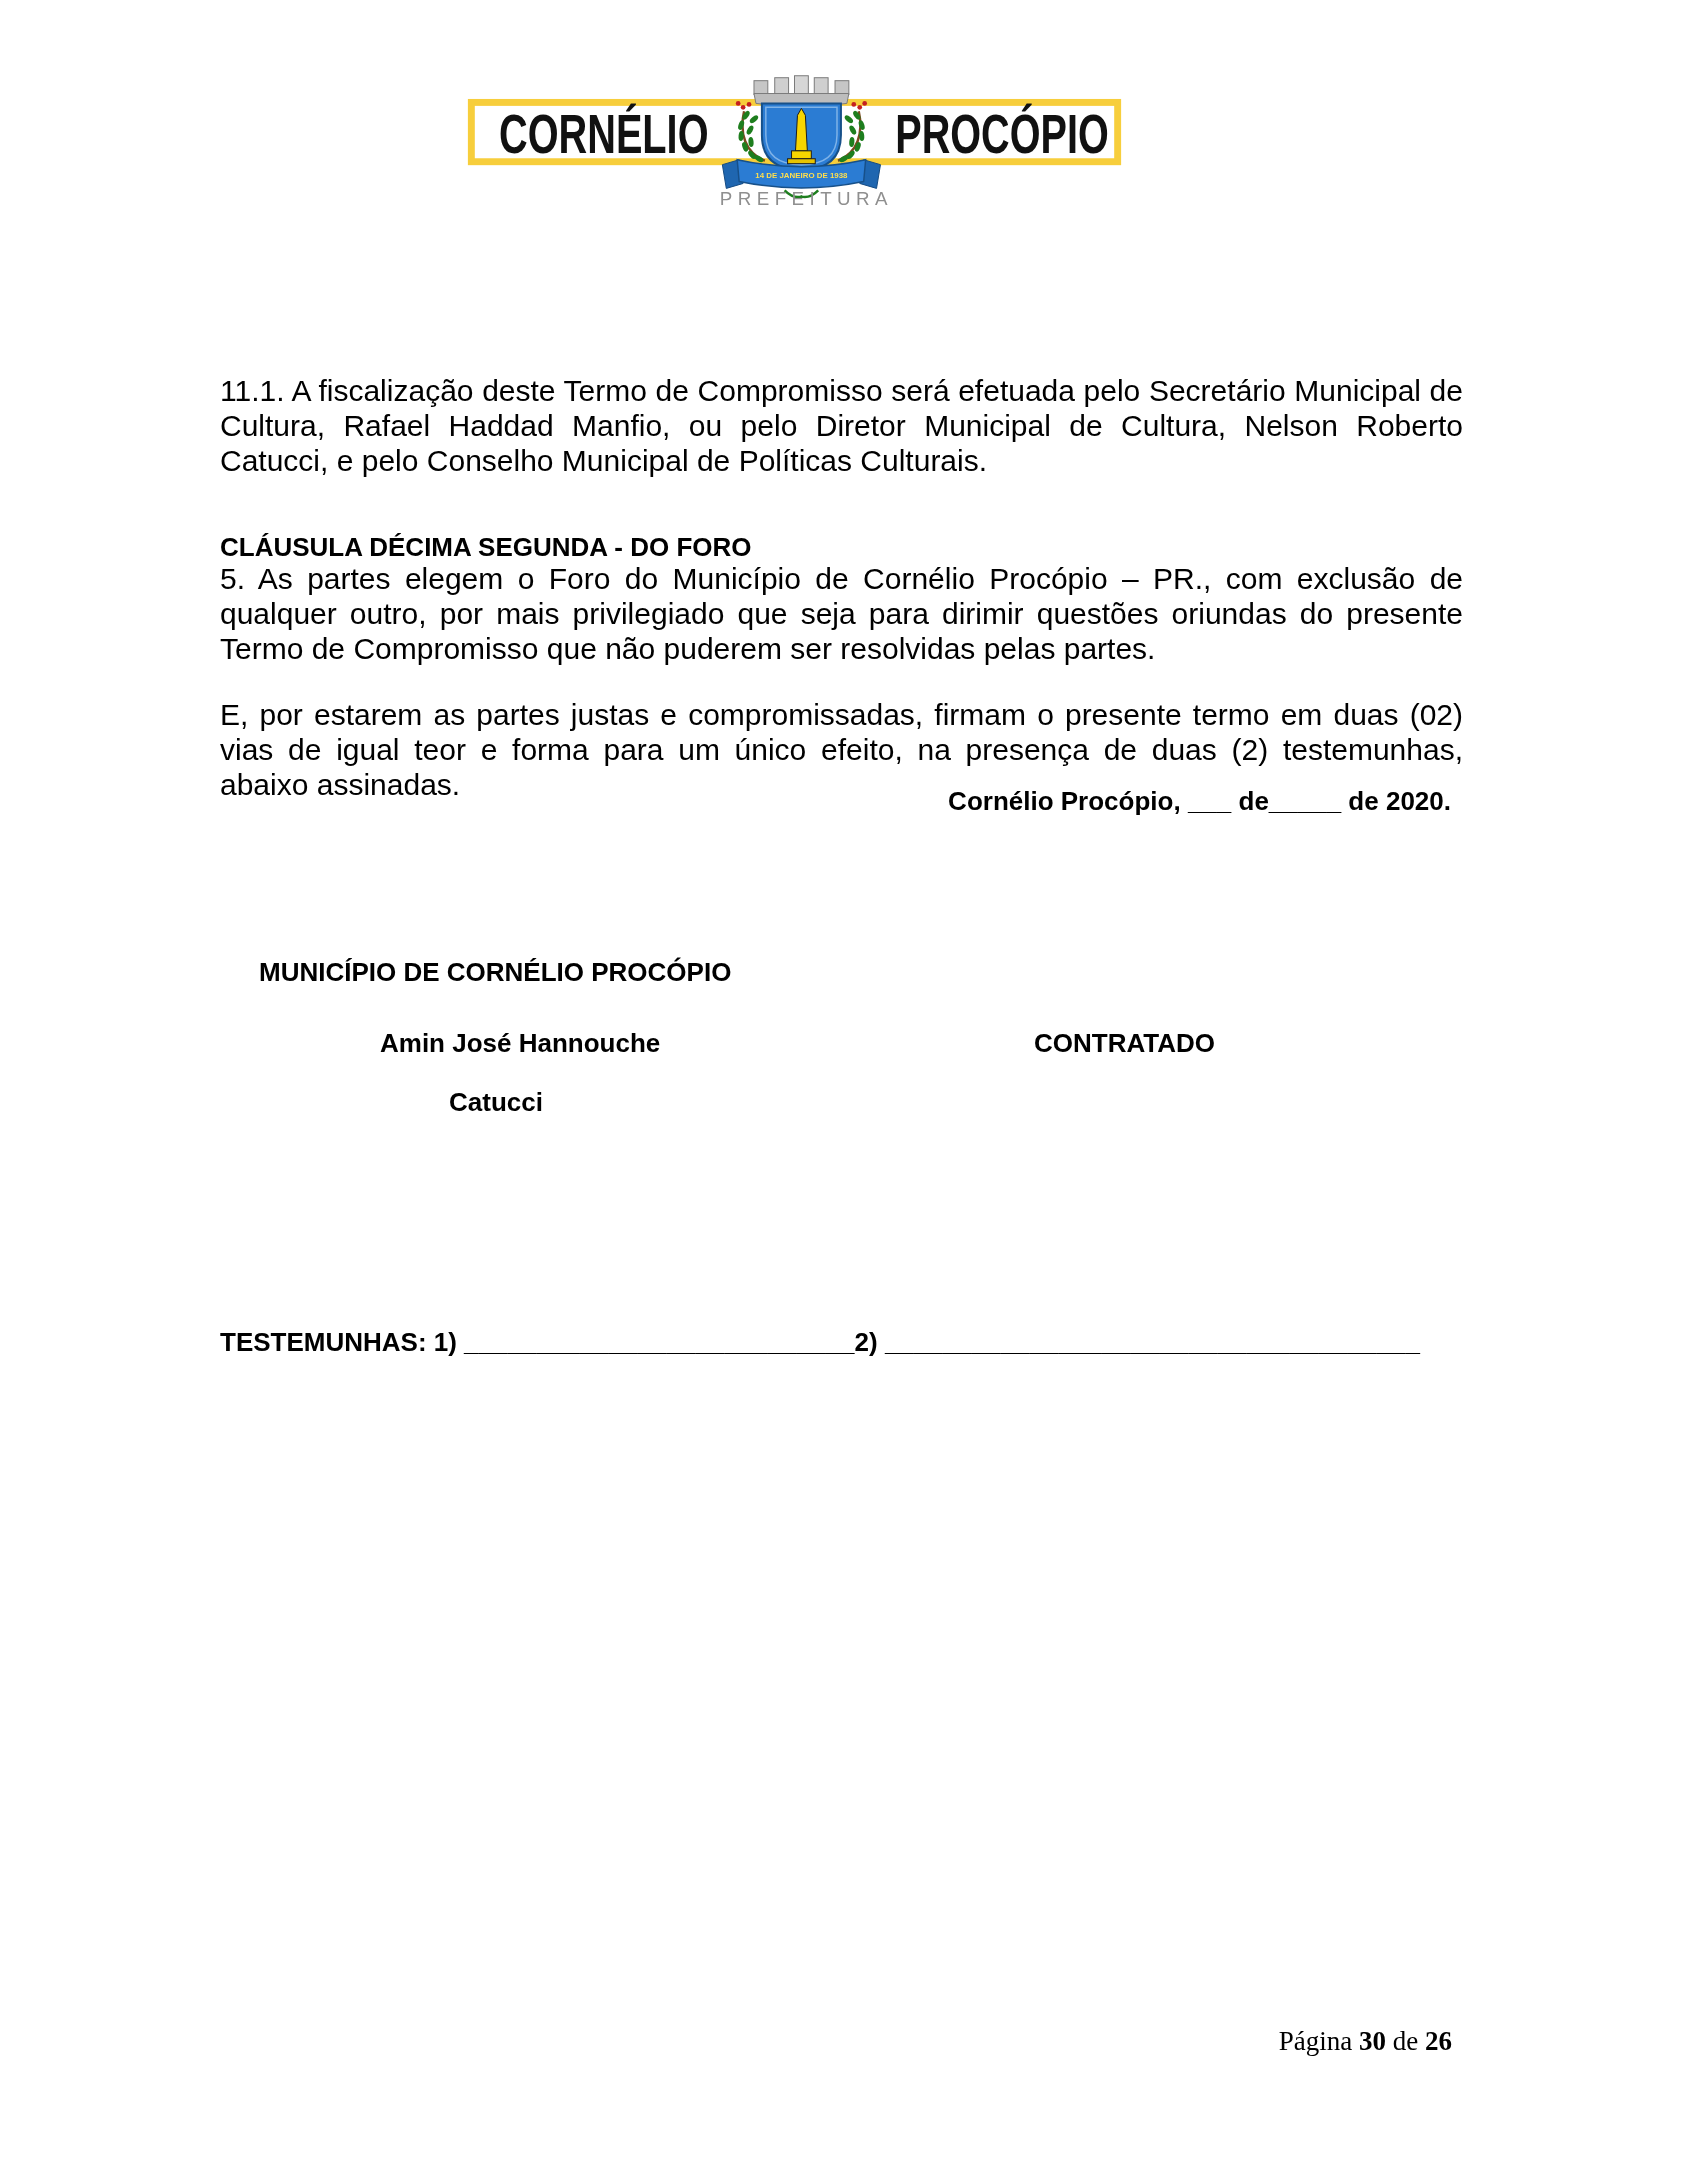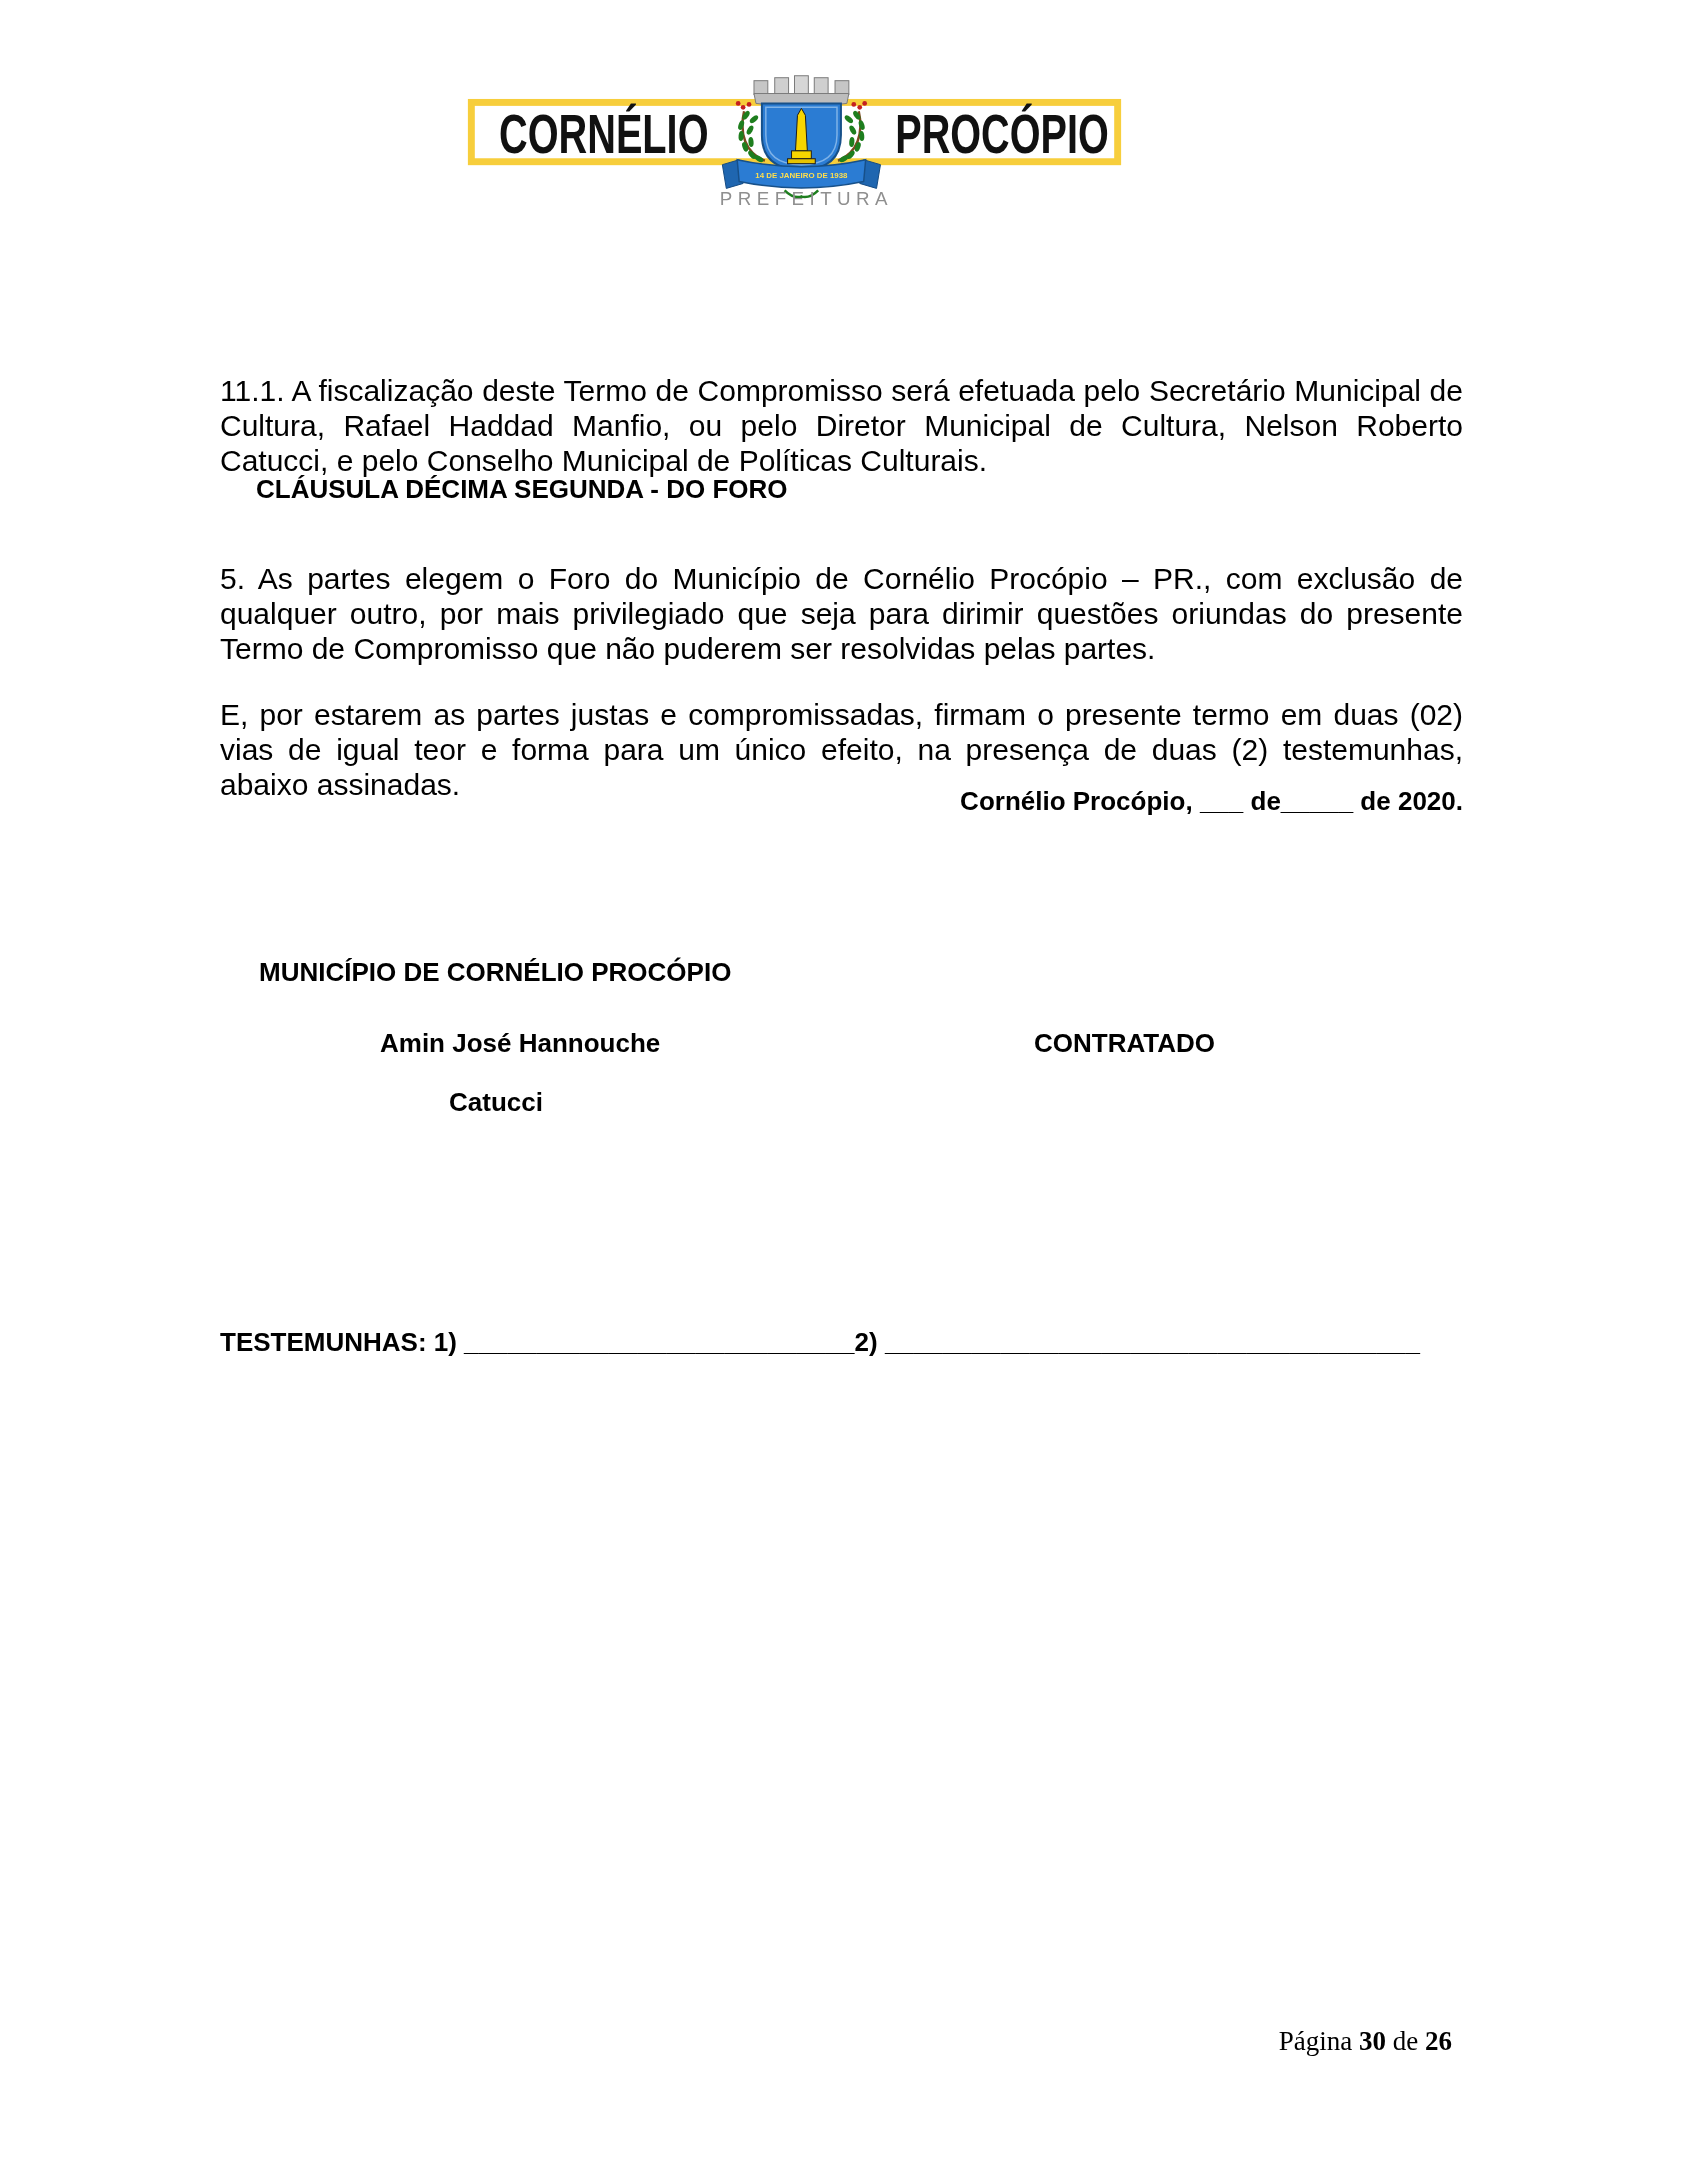--- a/index.html
+++ b/index.html
@@ -15,21 +15,21 @@
   }
   .bold{font-weight:bold;}
   .heading{
     left:220px;width:1243px;
     font-size:26px;line-height:35px;font-weight:bold;text-align:left;
   }
   .sig{
     font-size:26px;line-height:35px;font-weight:bold;white-space:nowrap;
   }
   .dateline{
-    left:220px;width:1243px;
+    left:208px;width:1243px;
     font-size:26px;line-height:35px;font-weight:bold;text-align:right;white-space:nowrap;
   }
   .witnesses{
     left:220px;width:1416px;
     font-size:26px;line-height:35px;font-weight:bold;white-space:nowrap;overflow:hidden;
   }
   .footer{
     left:220px;width:1232px;top:2026px;
     font-family:"Liberation Serif",serif;font-size:27px;line-height:30px;
     text-align:right;white-space:nowrap;
@@ -116,21 +116,21 @@
       <path d="M374,138 q-9,9 -18,6" fill="none" stroke="#1E7E1E" stroke-width="2.5"></path>
       <text x="357" y="125" text-anchor="middle" font-size="8" font-weight="bold" fill="#FFDF4D">14 DE JANEIRO DE 1938</text>
     </g>
   </g>
 
   <text x="362" y="153" text-anchor="middle" font-size="19" letter-spacing="5.5" fill="#8F8F8F">PREFEITURA</text>
 </svg>
 
 <div class="abs para" style="top:373px;">11.1. A fiscalização deste Termo de Compromisso será efetuada pelo Secretário Municipal de Cultura, Rafael Haddad Manfio, ou pelo Diretor Municipal de Cultura, Nelson Roberto Catucci, e pelo Conselho Municipal de Políticas Culturais.</div>
 
-<div class="abs heading" style="top:472px;margin-left:36px;">CLÁUSULA DÉCIMA SEGUNDA - DO FORO</div>
+<div class="abs heading" style="top:530px;">CLÁUSULA DÉCIMA SEGUNDA - DO FORO</div>
 
 <div class="abs para" style="top:561px;">5. As partes elegem o Foro do Município de Cornélio Procópio – PR., com exclusão de qualquer outro, por mais privilegiado que seja para dirimir questões oriundas do presente Termo de Compromisso que não puderem ser resolvidas pelas partes.</div>
 
 <div class="abs para" style="top:697px;">E, por estarem as partes justas e compromissadas, firmam o presente termo em duas (02) vias de igual teor e forma para um único efeito, na presença de duas (2) testemunhas, abaixo assinadas.</div>
 
 <div class="abs dateline" style="top:784px;">Cornélio Procópio, ___ de_____ de 2020.</div>
 
 <div class="abs sig" style="left:259px;top:955px;">MUNICÍPIO DE CORNÉLIO PROCÓPIO</div>
 
 <div class="abs sig" style="left:380px;top:1026px;text-align:center;">Amin José Hannouche</div>

